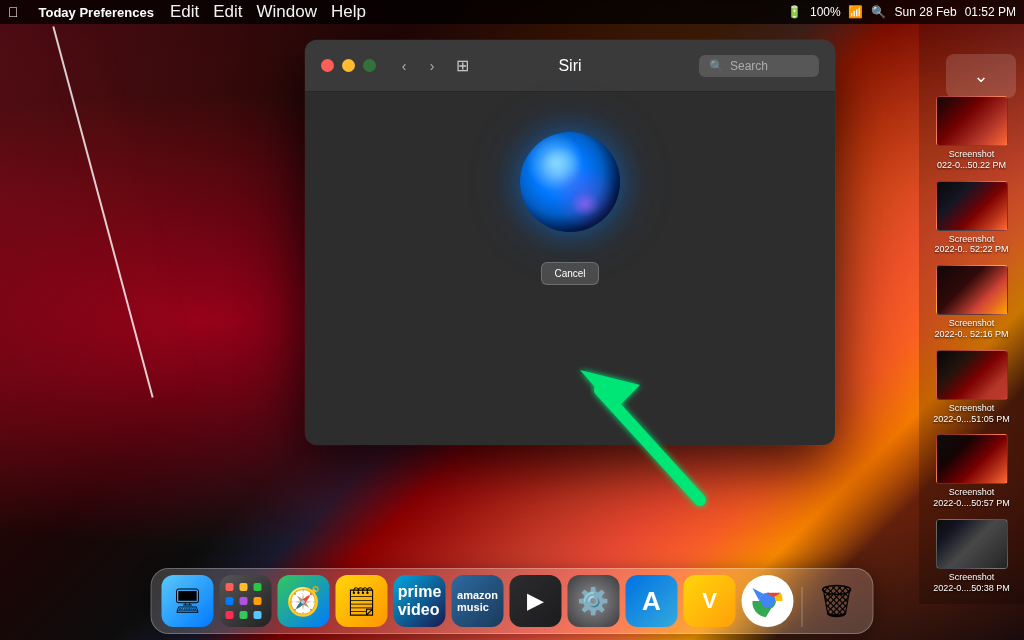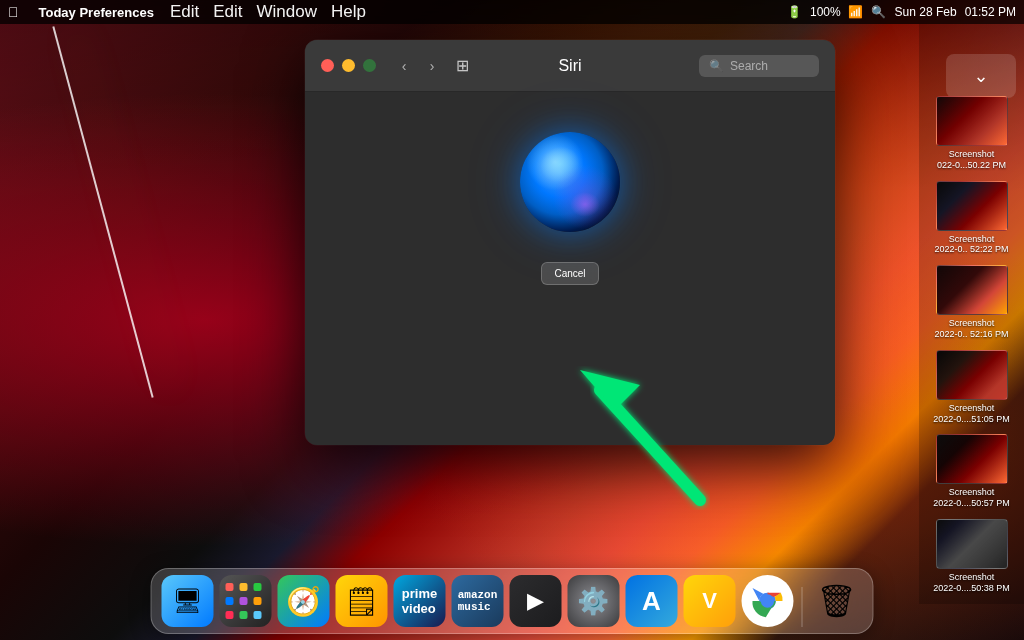--- a/index.html
+++ b/index.html
@@ -482,24 +482,24 @@
     <div style="width:8px;height:8px;border-radius:2px;background:#5ac8fa;"></div>
   </div>
   <div class="dock-item dock-safari" title="Safari">
     <span style="font-size:28px;">🧭</span>
   </div>
   <div class="dock-item dock-notes" title="Notes">
     <span style="font-size:28px;">🗒</span>
   </div>
 
   <div class="dock-item" title="Prime Video" style="background: linear-gradient(135deg, #00a8e0 0%, #1a1a4e 100%); border-radius:12px; overflow:hidden; position:relative;">
-    <span style="color:white; font-size:13px; font-weight:700;">prime<br>video</span>
-  </div>
-
-  <div class="dock-item" title="Amazon Music" style="background: linear-gradient(135deg, #2d6a9f 0%, #1a3a5c 100%); border-radius:12px;font-family:Liberation Mono, monospace;">
+    <span style="color:white; font-size:16px; font-weight:700;">prime<br>video</span>
+  </div>
+
+  <div class="dock-item" title="Amazon Music" style="background: linear-gradient(135deg, #2d6a9f 0%, #1a3a5c 100%); border-radius:12px;">
     <span style="color:white; font-size:11px; font-weight:700;">amazon<br>music</span>
   </div>
 
   <div class="dock-item dock-appletv" title="Apple TV" style="background: linear-gradient(135deg, #2c2c2e,#1c1c1e); border-radius:12px; display:flex; align-items:center; justify-content:center;">
     <span style="color:white; font-size:22px; font-weight:300;">▶</span>
   </div>
 
   <div class="dock-item" title="System Preferences" style="background: radial-gradient(circle, #8e8e93 0%, #3a3a3c 100%); border-radius:12px; display:flex; align-items:center; justify-content:center;">
     <span style="font-size:26px;">⚙️</span>
   </div>

